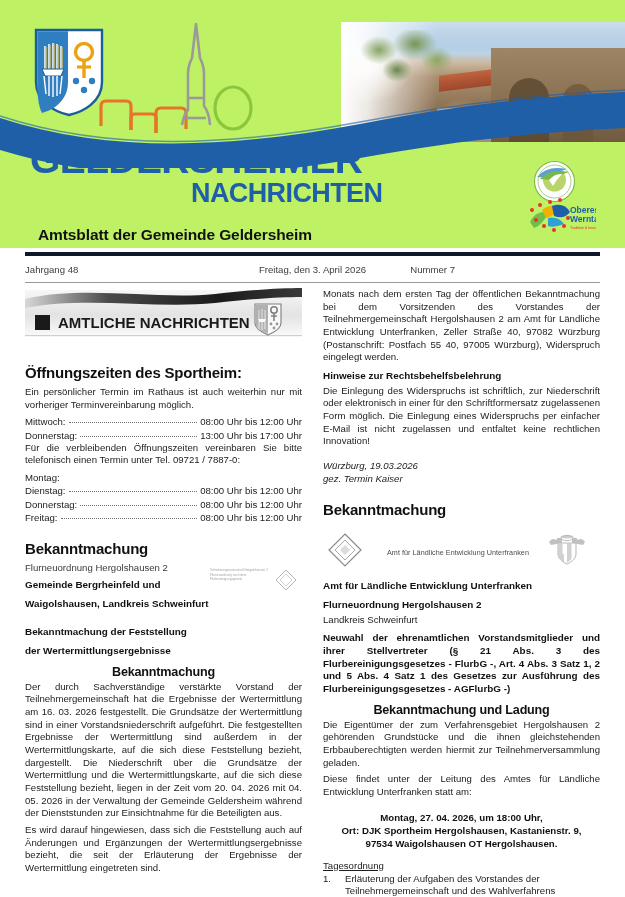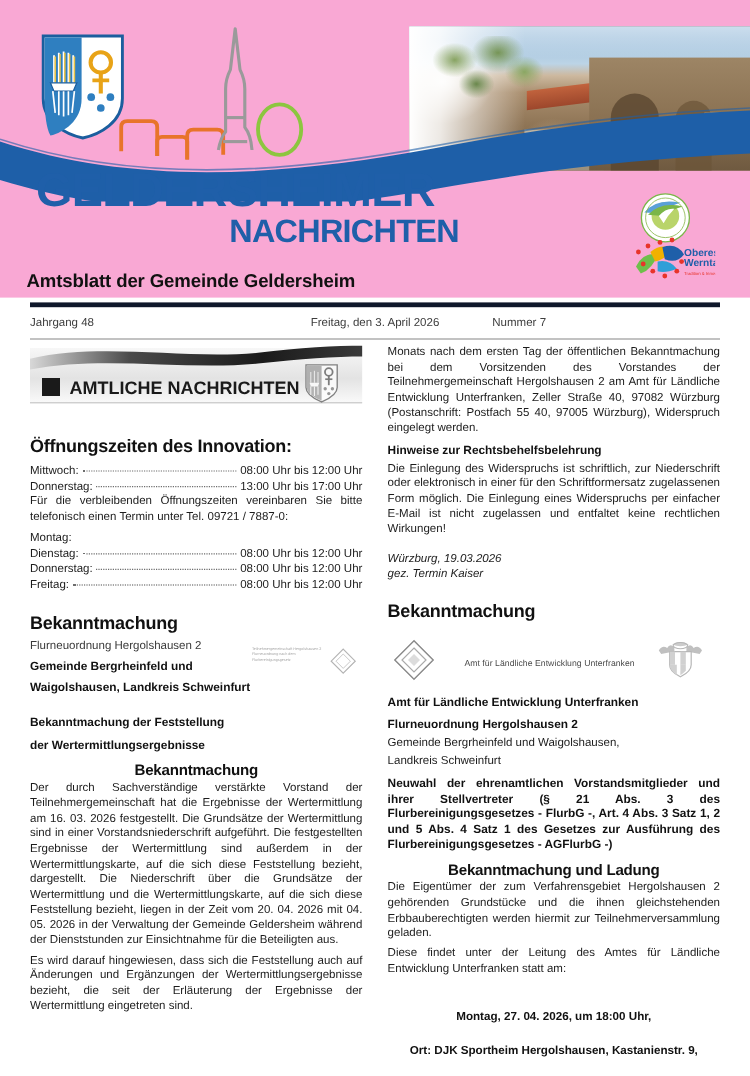--- a/index.html
+++ b/index.html
@@ -7,21 +7,21 @@
     width:625px;height:897px;
     background:#ffffff;
     font-family:"Liberation Sans", sans-serif;
     color:#1a1a1a;
     -webkit-font-smoothing:antialiased;
     overflow:hidden;
   }
   .page{position:relative;width:625px;height:897px;}
 
   
-  .masthead{position:relative;width:625px;height:248px;overflow:hidden;background:#f9a8d4;}
+  .masthead{position:relative;width:625px;height:248px;overflow:hidden;background:#bef264;}
 
   .photo{
     position:absolute;left:341px;top:22px;width:284px;height:120px;
     background:
       linear-gradient(90deg, rgba(255,255,255,1) 0%, rgba(255,255,255,.85) 9%, rgba(255,255,255,0) 34%),
       linear-gradient(180deg, rgba(255,255,255,.55) 0%, rgba(255,255,255,0) 22%),
       radial-gradient(ellipse 60px 50px at 28px 46px, rgba(255,255,255,.9), rgba(255,255,255,0) 70%),
       radial-gradient(ellipse 40px 34px at 120px 102px, #b9a183 0%, rgba(185,161,131,0) 75%),
       linear-gradient(180deg,#8fb6d8 0%,#bcd4e6 26%,#cdb9a0 34%,#a98e6e 46%,#8d7354 70%,#6d5941 100%),
       #8d7354;
@@ -67,21 +67,21 @@
   .crest-main{position:absolute;left:33px;top:26px;width:72px;height:92px;z-index:6;}
 
   .title-wrap{position:absolute;left:0;top:140px;width:625px;z-index:7;}
   .title1,.title2{
     color:#1f5fa9;font-weight:bold;letter-spacing:-0.6px;line-height:1;
     font-family:"Liberation Sans", sans-serif;
   }
   .title1{position:absolute;left:30px;top:0px;font-size:39px;}
   .title2{position:absolute;left:191px;top:40px;font-size:27px;}
   .subtitle{
-    position:absolute;left:22px;top:86px;font-size:15.5px;font-weight:bold;color:#111;
+    position:absolute;left:38px;top:86px;font-size:15.5px;font-weight:bold;color:#111;
     letter-spacing:-0.1px;
   }
 
   .logo-eco{position:absolute;left:533px;top:160px;width:43px;height:43px;z-index:8;}
   .logo-werntal{position:absolute;left:524px;top:196px;width:72px;height:42px;z-index:8;}
 
   
   .issue-bar{
     position:absolute;left:25px;top:252px;width:575px;height:26px;
     border-top:4px solid #0f172a;border-bottom:1px solid #9a9a9a;
@@ -104,21 +104,21 @@
   
   h2.sec{
     font-size:15px;font-weight:bold;margin:0 0 5px 0;color:#111;letter-spacing:-0.2px;
     font-family:"Liberation Sans", sans-serif;
   }
   h3.sub{font-size:9.9px;font-weight:bold;margin:6px 0 2px 0;color:#111;line-height:1.28;}
   h3.ctr{font-size:12.6px;font-weight:bold;margin:7px 0 2px 0;text-align:center;color:#111;letter-spacing:-0.2px;}
   p.body{font-size:9.6px;line-height:1.32;margin:0 0 4px 0;text-align:justify;color:#1c1c1c;}
   p.plain{font-size:9.6px;line-height:1.32;margin:0 0 3px 0;color:#1c1c1c;}
   p.ital{font-size:9.6px;line-height:1.32;margin:0;font-style:italic;color:#1c1c1c;}
-  p.ctrb{font-size:9.7px;line-height:1.34;margin:15px;text-align:center;font-weight:bold;color:#111;}
+  p.ctrb{font-size:9.7px;line-height:1.34;margin:0;text-align:center;font-weight:bold;color:#111;}
   .small-label{font-size:9.6px;color:#3a3a3a;margin:0 0 5px 0;}
 
   
   .hours{margin:2px 0 0 0;}
   .hrow{display:flex;align-items:baseline;font-size:9.6px;line-height:1.38;color:#1c1c1c;white-space:nowrap;}
   .hrow .day{flex:0 0 auto;}
   .hrow .dots{
     flex:1 1 auto;margin:0 3px;overflow:hidden;
     border-bottom:1px dotted #6d6d6d;position:relative;top:-2px;min-width:8px;
   }
@@ -291,21 +291,22 @@
             <path d="M246,28 L252,28" stroke="#555" stroke-width="1.4"></path>
             <circle cx="246" cy="36" r="1.4" fill="#777"></circle>
             <circle cx="252" cy="36" r="1.4" fill="#777"></circle>
             <circle cx="249" cy="40" r="1.4" fill="#777"></circle>
           </g>
         </svg>
       </div>
 
       <div class="spacer12"></div>
 
-      <h2 class="sec">Öffnungszeiten des Innovation:</h2>
+      <h2 class="sec">Öffnungszeiten des Sportheim:</h2>
+      <p class="body">Ein persönlicher Termin im Rathaus ist auch weiterhin nur mit vorheriger Terminvereinbarung möglich.</p>
 
       <div class="hours">
         <div class="hrow">
           <span class="day">Mittwoch:</span>
           <span class="dots"></span>
           <span class="time">08:00 Uhr bis 12:00 Uhr</span>
         </div>
         <div class="hrow">
           <span class="day">Donnerstag:</span>
           <span class="dots"></span>
@@ -364,21 +365,21 @@
       <p class="body">Der durch Sachverständige verstärkte Vorstand der Teilnehmergemeinschaft hat die Ergebnisse der Wertermittlung am 16. 03. 2026 festgestellt. Die Grundsätze der Wertermittlung sind in einer Vorstandsniederschrift aufgeführt. Die festgestellten Ergebnisse der Wertermittlung sind außerdem in der Wertermittlungskarte, auf die sich diese Feststellung bezieht, dargestellt. Die Niederschrift über die Grundsätze der Wertermittlung und die Wertermittlungskarte, auf die sich diese Feststellung bezieht, liegen in der Zeit vom 20. 04. 2026 mit 04. 05. 2026 in der Verwaltung der Gemeinde Geldersheim während der Dienststunden zur Einsichtnahme für die Beteiligten aus.</p>
       <p class="body">Es wird darauf hingewiesen, dass sich die Feststellung auch auf Änderungen und Ergänzungen der Wertermittlungsergebnisse bezieht, die seit der Erläuterung der Ergebnisse der Wertermittlung eingetreten sind.</p>
 
     </div>
 
     <div class="col col-right">
 
       <p class="body">Monats nach dem ersten Tag der öffentlichen Bekanntmachung bei dem Vorsitzenden des Vorstandes der Teilnehmergemeinschaft Hergolshausen 2 am Amt für Ländliche Entwicklung Unterfranken, Zeller Straße 40, 97082 Würzburg (Postanschrift: Postfach 55 40, 97005 Würzburg), Widerspruch eingelegt werden.</p>
 
       <h3 class="sub">Hinweise zur Rechtsbehelfsbelehrung</h3>
-      <p class="body">Die Einlegung des Widerspruchs ist schriftlich, zur Niederschrift oder elektronisch in einer für den Schriftformersatz zugelassenen Form möglich. Die Einlegung eines Widerspruchs per einfacher E-Mail ist nicht zugelassen und entfaltet keine rechtlichen Wirkungen!</p>
+      <p class="body">Die Einlegung des Widerspruchs ist schriftlich, zur Niederschrift oder elektronisch in einer für den Schriftformersatz zugelassenen Form möglich. Die Einlegung eines Widerspruchs per einfacher E-Mail ist nicht zugelassen und entfaltet keine rechtlichen Innovation!</p>
 
       <div class="spacer8"></div>
       <p class="ital">Würzburg, 19.03.2026</p>
       <p class="ital">gez. Termin Kaiser</p>
 
       <div class="spacer16"></div>
 
       <h2 class="sec">Bekanntmachung</h2>
 
       <div class="amt-row">
@@ -400,21 +401,20 @@
             <path d="M14,20 C14,24 18,27 20,28.5 L20,20 Z"></path>
             <path d="M23,20 L27.5,20 L27.5,25 Q25,27.5 23,28.8 Z"></path>
           </g>
           <path d="M16,3 Q23,-1 30,3 Q23,6 16,3 Z" fill="#adadad"></path>
           <ellipse cx="23" cy="4" rx="6" ry="2.6" fill="none" stroke="#8a8a8a" stroke-width=".9"></ellipse>
         </svg>
       </div>
 
       <h3 class="sub">Amt für Ländliche Entwicklung Unterfranken</h3>
       <h3 class="sub">Flurneuordnung Hergolshausen 2</h3>
-      <p class="plain">Gemeinde Bergrheinfeld und Waigolshausen,</p>
       <p class="plain">Landkreis Schweinfurt</p>
 
       <h3 class="sub" style="text-align:justify;margin-top:6px;">Neuwahl der ehrenamtlichen Vorstandsmitglieder und ihrer Stellvertreter (§ 21 Abs. 3 des Flurbereinigungsgesetzes - FlurbG -, Art. 4 Abs. 3 Satz 1, 2 und 5 Abs. 4 Satz 1 des Gesetzes zur Ausführung des Flurbereinigungsgesetzes - AGFlurbG -)</h3>
 
       <h3 class="ctr">Bekanntmachung und Ladung</h3>
 
       <p class="body">Die Eigentümer der zum Verfahrensgebiet Hergolshausen 2 gehörenden Grundstücke und die ihnen gleichstehenden Erbbauberechtigten werden hiermit zur Teilnehmerversammlung geladen.</p>
       <p class="body">Diese findet unter der Leitung des Amtes für Ländliche Entwicklung Unterfranken statt am:</p>
 
       <div class="spacer8"></div>

